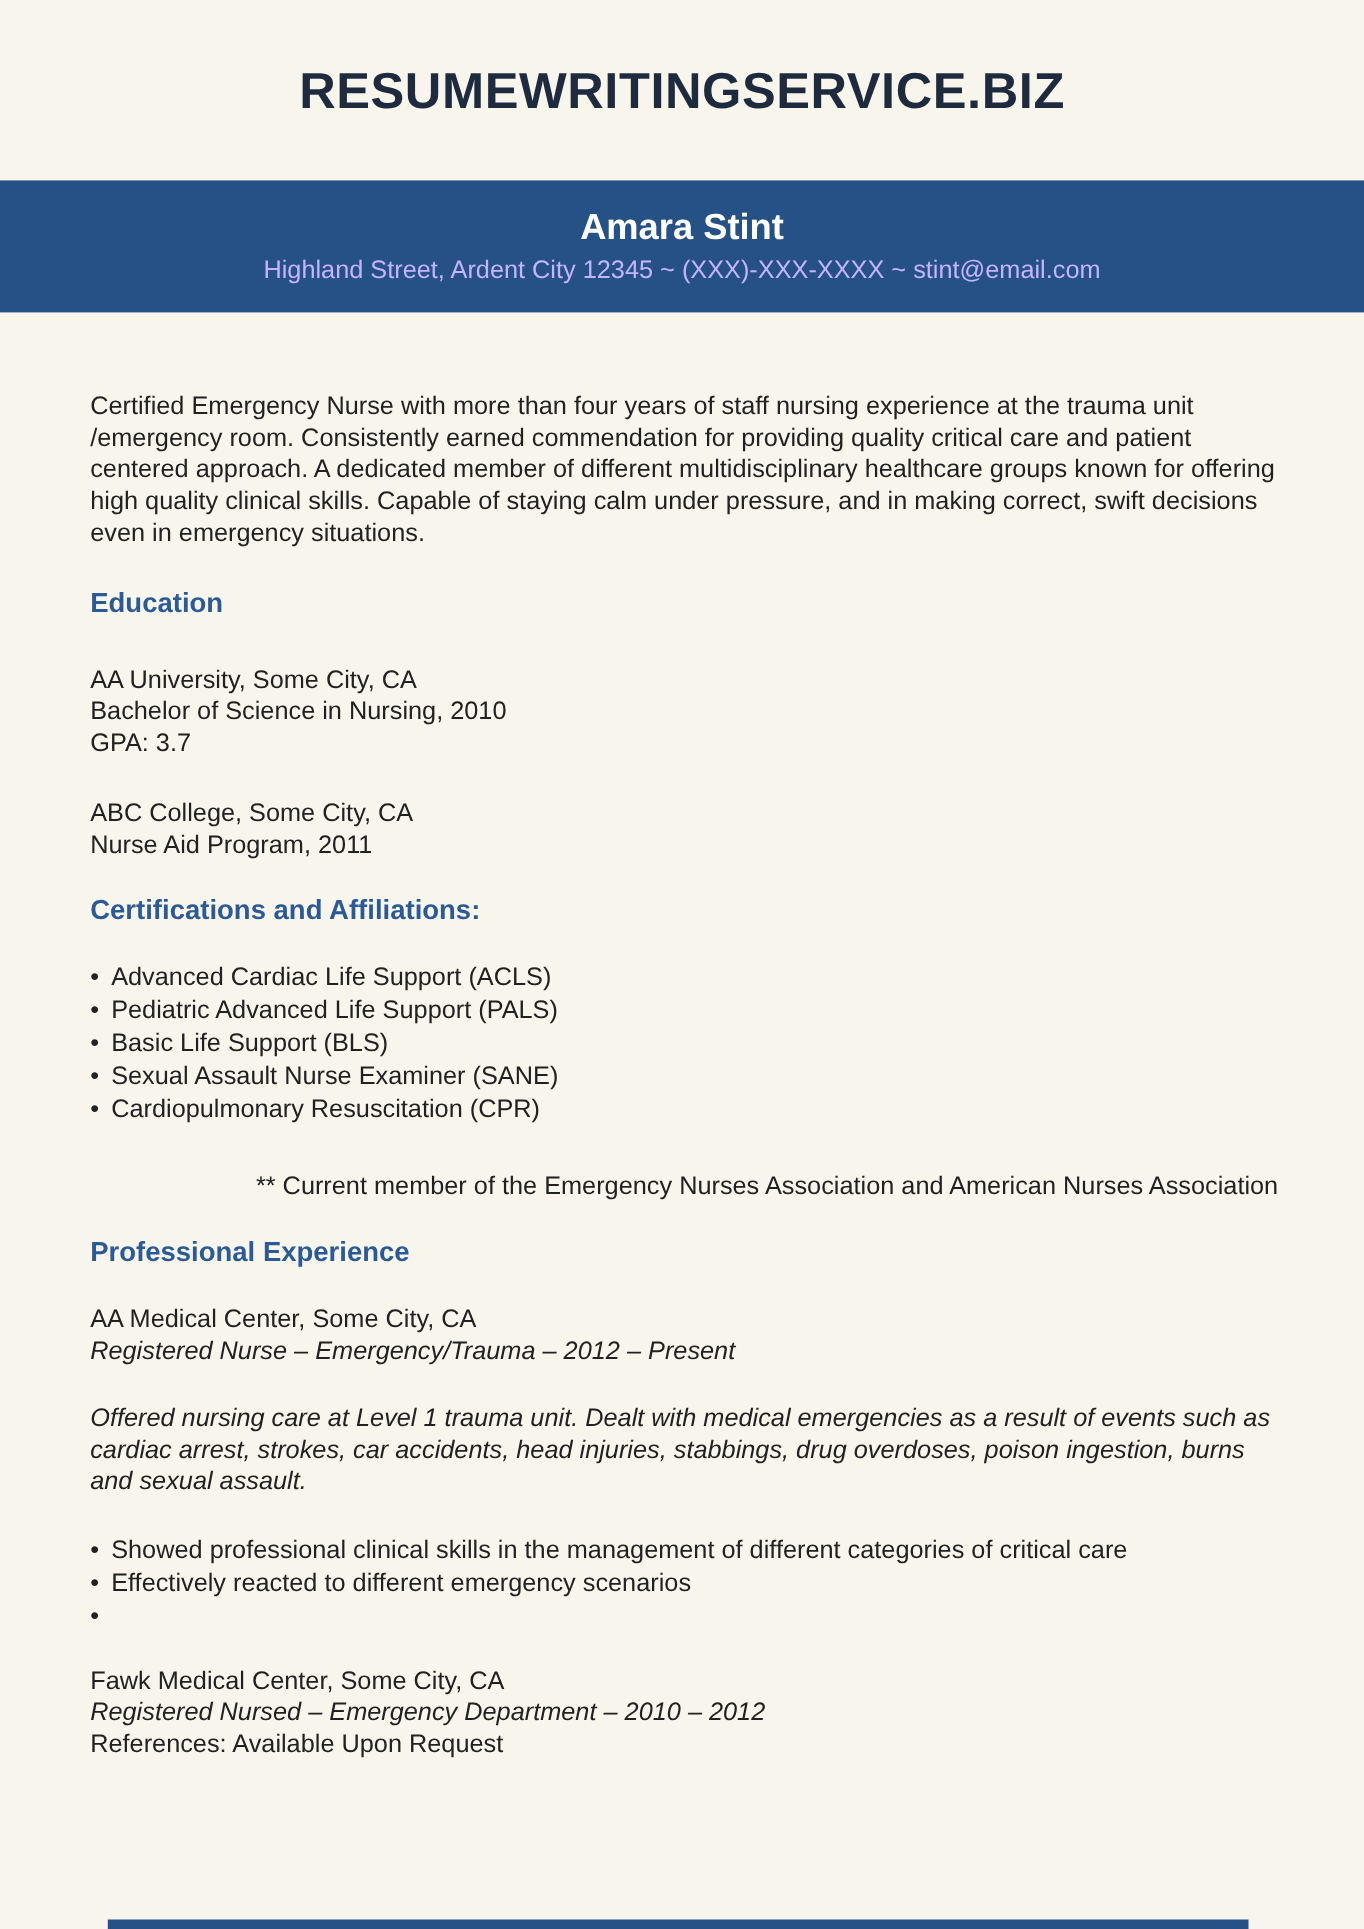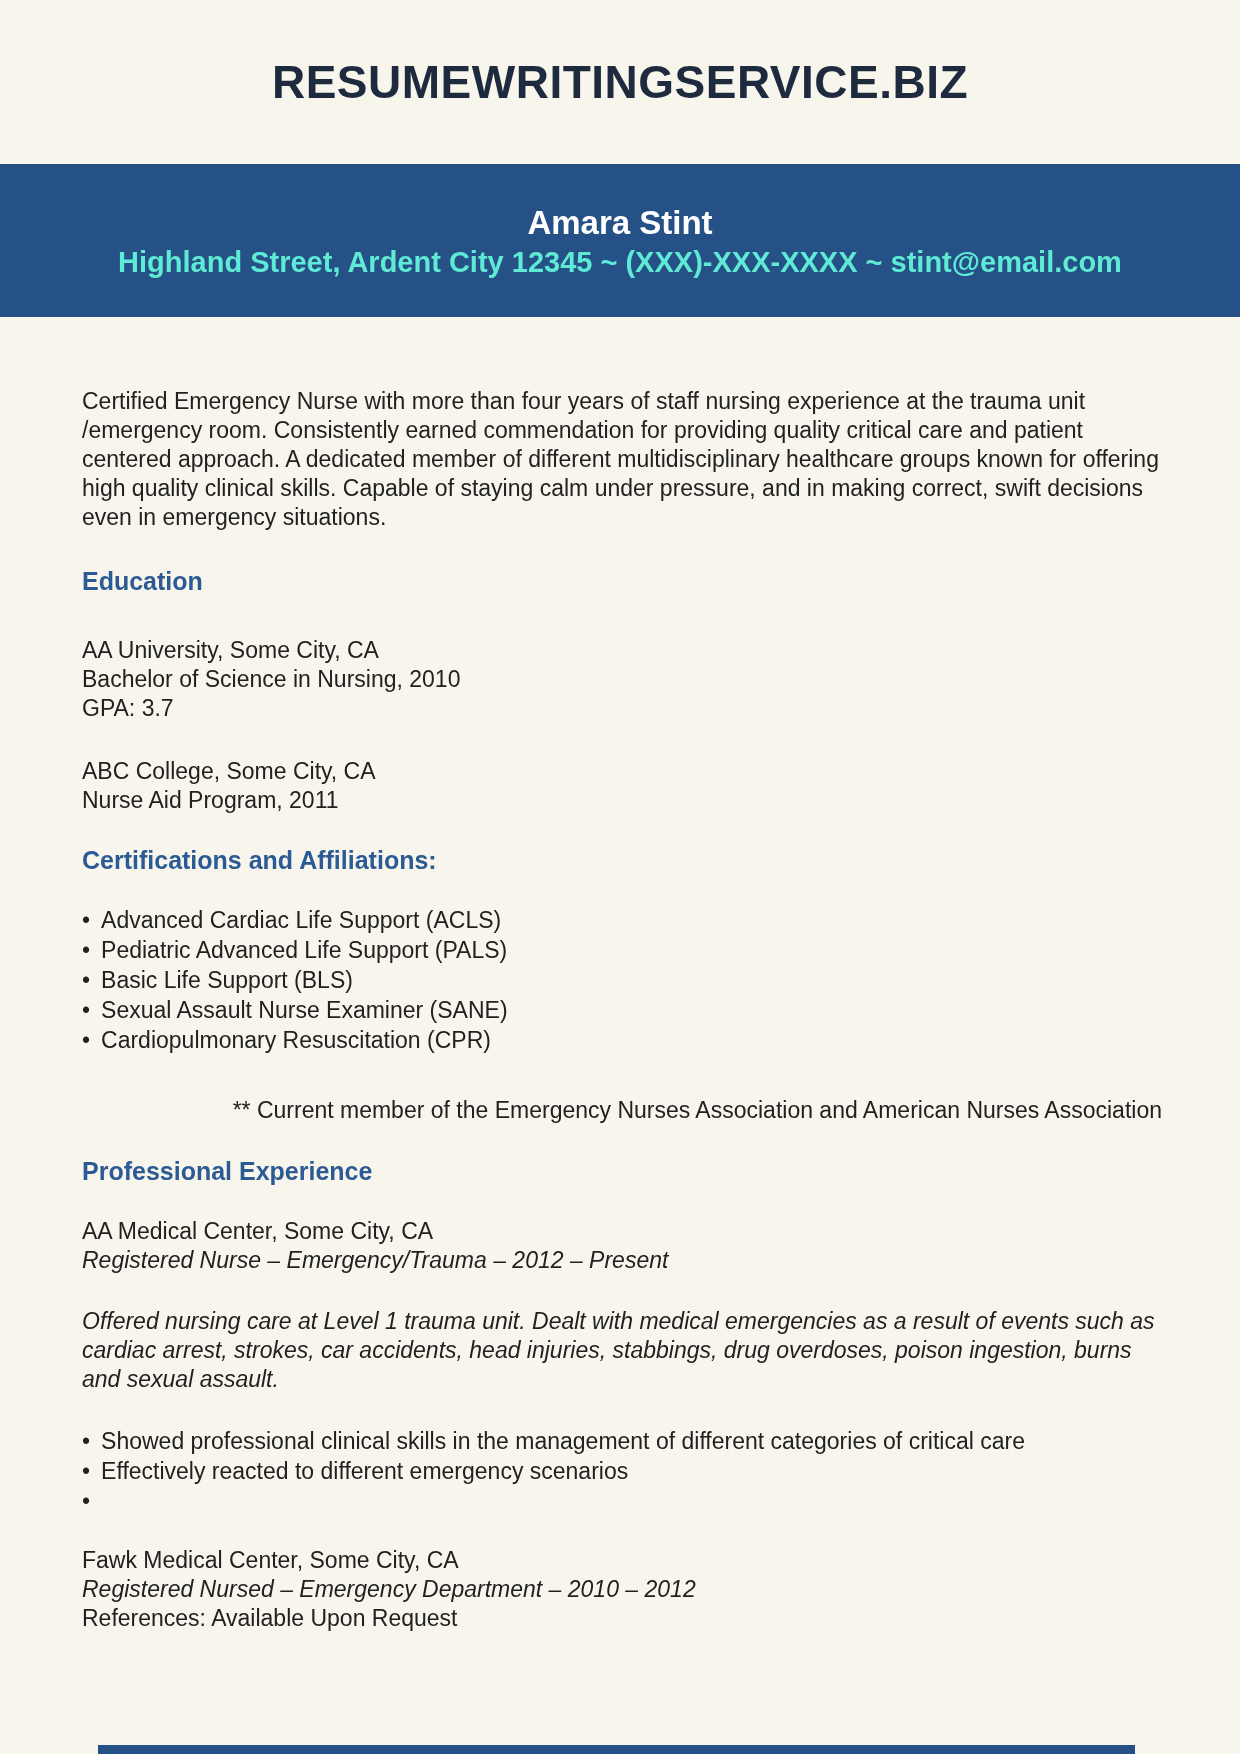--- a/index.html
+++ b/index.html
@@ -20,39 +20,39 @@
     align-items: center;
     justify-content: center;
   }
   .site-title {
     font-size: 46px;
     font-weight: bold;
     letter-spacing: 0.5px;
     color: #1e2b3e;
   }
   .banner {
-    height: 153px;
+    height: 120px;
     background: #255186;
     color: #ffffff;
     display: flex;
     flex-direction: column;
     align-items: center;
     justify-content: center;
     padding-top: 2px;
   }
   .banner-name {
     font-size: 33px;
     font-weight: bold;
     line-height: 40px;
   }
   .banner-contact {
-    font-size: 29px;
-    font-weight: bold;
+    font-size: 23px;
+    font-weight: normal;
     line-height: 38px;
-    color: #5eead4;
+    color: #c4b5fd;
   }
   .content {
     padding: 70px 78px 0 82px;
     font-size: 23px;
     line-height: 29px;
   }
   .summary { }
   .section-heading {
     font-size: 25px;
     font-weight: bold;

